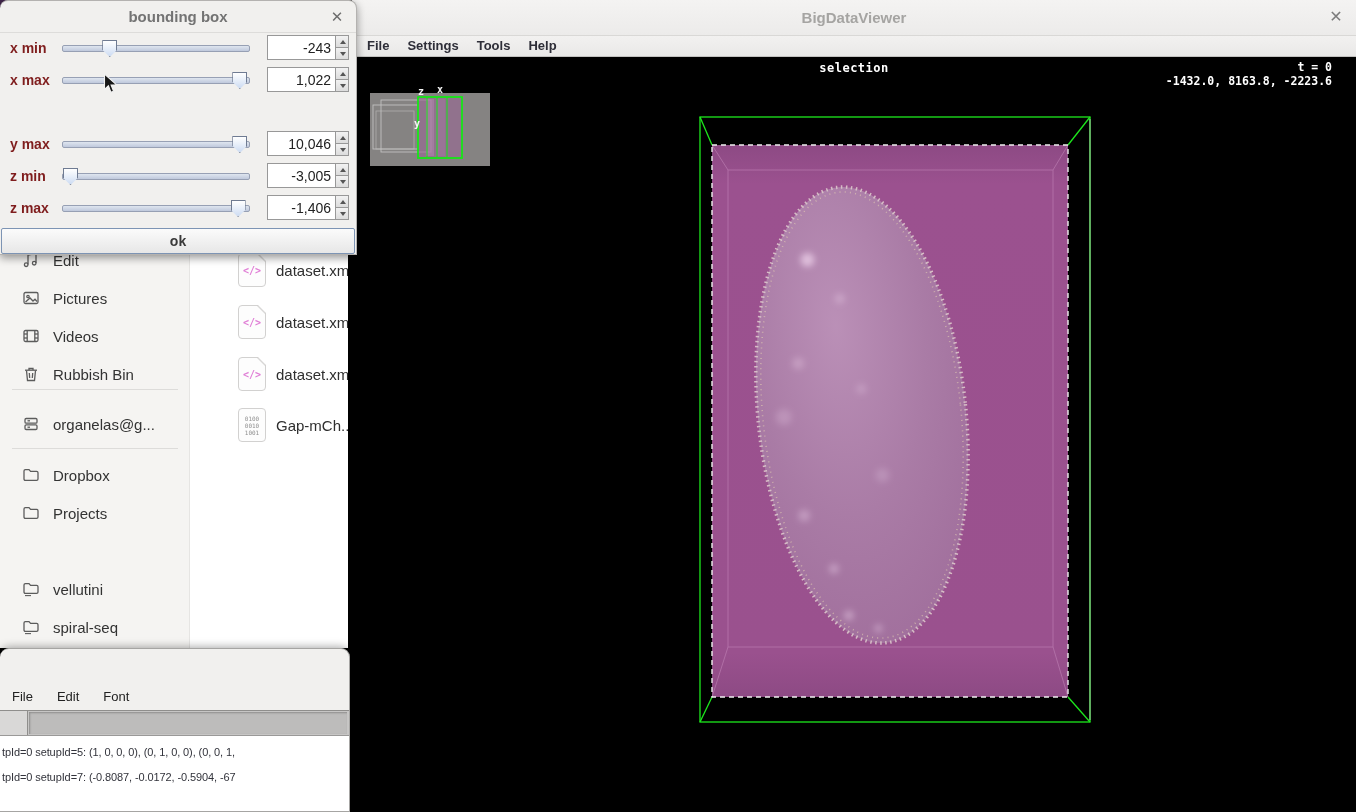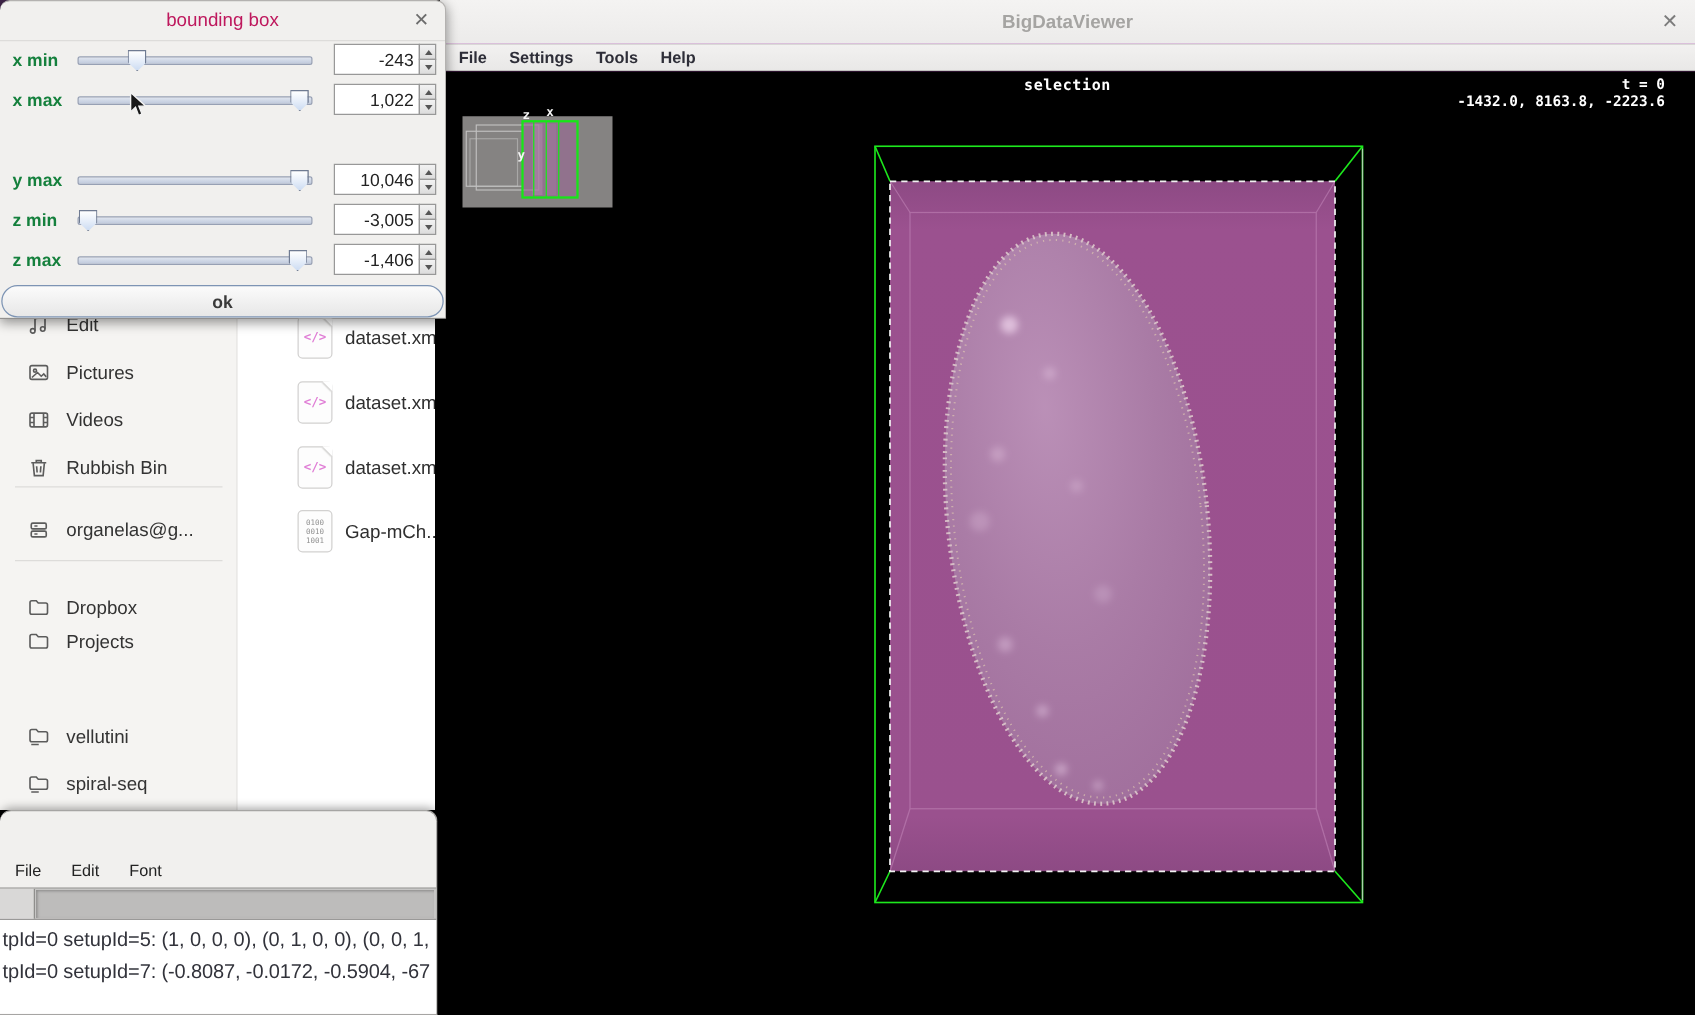--- a/index.html
+++ b/index.html
@@ -21,43 +21,43 @@
   #vp-selection{top:4px;width:100%;text-align:center;font-size:12px;letter-spacing:.5px;}
   #vp-time{top:3px;right:24px;font-size:11.5px;text-align:right;}
   #vp-coords{top:17px;right:24px;font-size:11.5px;text-align:center;}
 
   
   #corner-back{left:0;top:0;width:16px;height:16px;background:#40254a;}
   #dialog{left:0;top:0;width:357px;height:255px;background:#f1f0ee;border:1px solid #b4b2b0;
           border-left:none;box-sizing:border-box;border-radius:8px 8px 0 0;
           box-shadow:0 3px 9px rgba(0,0,0,.4);}
   #dialog-titlebar{left:0;top:0;right:0;height:31px;border-bottom:1px solid #dddcda;}
-  #dialog-title{width:100%;text-align:center;top:7px;font-size:15px;font-weight:normal;color:#be185d;}
+  #dialog-title{width:100%;text-align:center;top:7px;font-size:15px;font-weight:bold;color:#737373;}
   #dialog-close{right:9px;top:6px;width:20px;height:20px;text-align:center;color:#6d6d6d;font-size:15px;line-height:20px;}
   .d-row{position:absolute;left:0;width:100%;height:32px;}
-  .d-label{position:absolute;left:10px;top:8px;font-size:14px;font-weight:600;color:#15803d;}
+  .d-label{position:absolute;left:10px;top:8px;font-size:14px;font-weight:600;color:#7f1d1d;}
   .d-track{position:absolute;left:62px;top:13px;width:188px;height:7px;border:1px solid #97a0b4;
            border-radius:2px;background:linear-gradient(#dfe5ef,#bfc9dc);box-sizing:border-box;}
   .d-thumb{position:absolute;top:-6px;width:15px;height:17px;background:linear-gradient(#ffffff,#e2ebf8 60%,#cddcf2);
            border:1px solid #6f7b92;box-sizing:border-box;
            clip-path:polygon(0 0,100% 0,100% 58%,50% 100%,0 58%);}
   .d-spin-wrap{position:absolute;left:267px;top:3px;width:82px;height:25px;}
   .d-spin-field{position:absolute;left:0;top:0;width:69px;height:25px;border:1px solid #989898;background:#fff;
                 box-sizing:border-box;text-align:right;font-size:14px;color:#222;padding:0 4px 0 0;
                 font-family:"Liberation Sans",sans-serif;}
   .d-spin-btns{position:absolute;left:68px;top:0;width:14px;height:25px;}
   .d-spin-up,.d-spin-down{position:absolute;left:0;width:14px;height:13px;background:linear-gradient(#f2f2f2,#dcdcdc);
                 border:1px solid #989898;box-sizing:border-box;}
   .d-spin-up{top:0;} .d-spin-down{top:12px;}
   .d-spin-up::after,.d-spin-down::after{content:"";position:absolute;left:4px;border-left:3px solid transparent;
                 border-right:3px solid transparent;}
   .d-spin-up::after{top:4px;border-bottom:4px solid #555;}
   .d-spin-down::after{top:4px;border-top:4px solid #555;}
   #ok-button{left:1px;top:227px;width:354px;height:26px;background:linear-gradient(#fbfbfb,#e7e7e7);
-             border:1px solid #7d94b4;border-radius:13px;box-sizing:border-box;text-align:center;
+             border:1px solid #7d94b4;border-radius:2px;box-sizing:border-box;text-align:center;
              font-size:14px;font-weight:bold;color:#3a3a3a;line-height:24px;}
 
   
   #file-manager{left:0;top:255px;width:348px;height:393px;background:#fff;overflow:hidden;}
   #fm-sidebar{left:0;top:0;width:190px;height:100%;background:#f5f4f2;border-right:1px solid #e6e5e3;box-sizing:border-box;}
   .sb-item{position:absolute;left:0;width:190px;height:30px;display:flex;align-items:center;padding-left:22px;box-sizing:border-box;}
   .sb-icon{width:18px;height:18px;margin-right:13px;flex:none;}
   .sb-label{font-size:15px;color:#333;white-space:nowrap;}
   .sb-divider{position:absolute;left:12px;width:166px;height:1px;background:#dddcda;}
   .fm-row{position:absolute;left:50px;width:400px;height:44px;display:flex;align-items:center;}
@@ -75,21 +75,21 @@
   #log-window{left:0;top:648px;width:350px;height:164px;background:#f1f0ee;border:1px solid #a6a5a3;
               border-left:none;box-sizing:border-box;border-radius:9px 9px 0 0;box-shadow:0 -1px 8px rgba(0,0,0,.35);}
   #log-titlebar{left:0;top:0;right:0;height:34px;}
   #log-menubar{left:0;top:34px;right:0;height:28px;display:flex;align-items:center;padding-left:10px;
                border-bottom:1px solid #8f8e8c;box-sizing:border-box;}
   .log-menu-item{font-size:13px;color:#222;padding:2px 12px 2px 2px;margin-right:10px;}
   #log-scrollbar{left:0;top:62px;right:0;height:25px;background:#c7c6c5;border-bottom:1px solid #9a9998;box-sizing:border-box;}
   #log-scroll-thumb{left:0;top:0;width:28px;height:24px;background:#d9d8d7;border-right:1px solid #8f8e8c;box-sizing:border-box;}
   #log-scroll-track{left:29px;top:1px;right:2px;height:22px;background:#bdbcbb;box-shadow:inset 1px 1px 2px rgba(0,0,0,.25);}
   #log-text{left:0;top:87px;right:0;bottom:0;background:#fff;overflow:hidden;padding:4px 0 0 2px;}
-  .log-line{font-size:16px;color:#32333b;white-space:nowrap;line-height:25px;letter-spacing:-0.1px;}
+  .log-line{font-size:11px;color:#32333b;white-space:nowrap;line-height:25px;letter-spacing:-0.1px;}
 
   
   #cursor{left:103px;top:73px;z-index:50;}
 </style>
 </head>
 <body>
 
 <div class="abs" id="bdv-window">
   <div class="abs" id="bdv-titlebar">
     <div class="abs" id="bdv-title">BigDataViewer</div>
@@ -252,21 +252,21 @@
             <rect x="3" y="9.9" width="12" height="4.6" rx="1.2"></rect>
           <line x1="5.5" y1="5.8" x2="8" y2="5.8"></line>
             <line x1="5.5" y1="12.2" x2="8" y2="12.2"></line>
         </g>
       </svg>
       <span class="sb-label">organelas@g...</span>
     </div>
 
     <div class="sb-divider" style="top:193px"></div>
 
-    <div class="sb-item" style="top:216px">
+    <div class="sb-item" style="top:205px">
       <svg class="sb-icon" viewBox="0 0 18 18">
         <path d="M2 5 Q2 3.6 3.4 3.6 H7 L8.6 5.4 H14.6 Q16 5.4 16 6.8 V13 Q16 14.4 14.6 14.4 H3.4 Q2 14.4 2 13 Z" fill="none" stroke="#5c5c5c" stroke-width="1.3"></path>
       </svg>
       <span class="sb-label">Dropbox</span>
     </div>
 
     <div class="sb-item" style="top:243px">
       <svg class="sb-icon" viewBox="0 0 18 18">
         <path d="M2 5 Q2 3.6 3.4 3.6 H7 L8.6 5.4 H14.6 Q16 5.4 16 6.8 V13 Q16 14.4 14.6 14.4 H3.4 Q2 14.4 2 13 Z" fill="none" stroke="#5c5c5c" stroke-width="1.3"></path>
       </svg>

